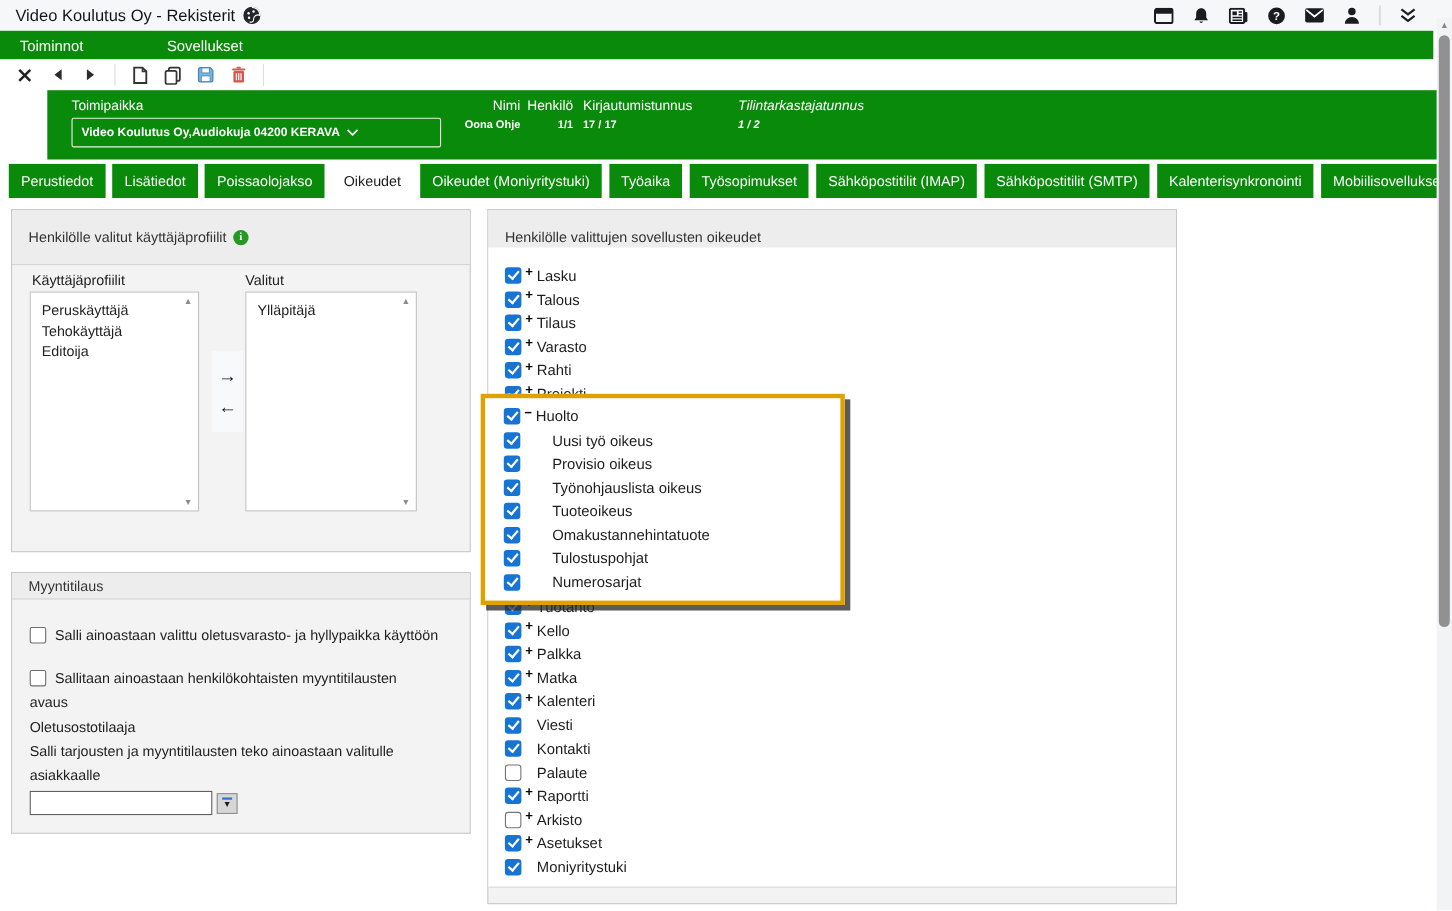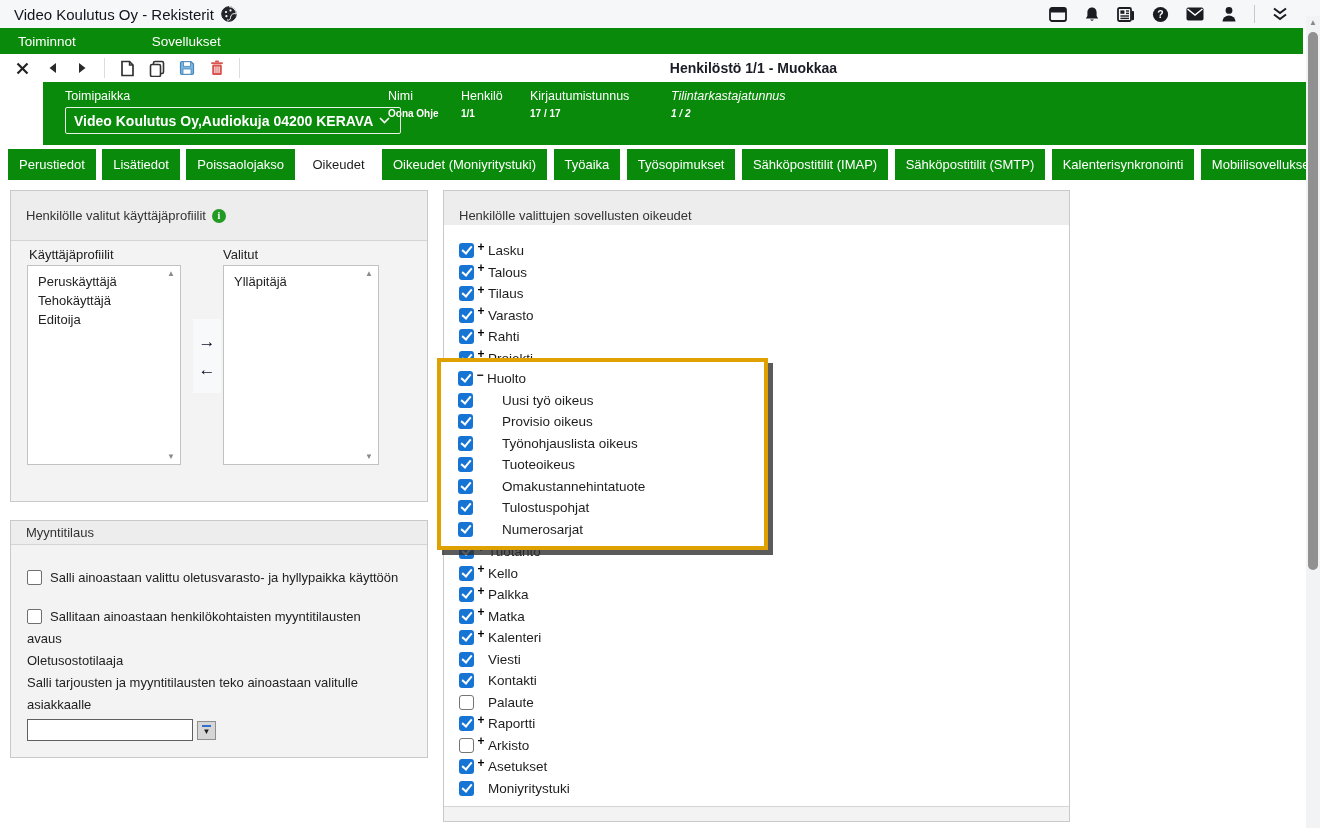--- a/index.html
+++ b/index.html
@@ -21,26 +21,26 @@
   
   .toolbar { position:absolute; left:0; top:54px; width:1303px; height:28px; background:#fff; display:flex; align-items:center; }
   .tool-group { display:flex; align-items:center; padding-left:10px; gap:6px; }
   .tool-btn { width:24px; height:24px; display:flex; align-items:center; justify-content:center; }
   .tool-sep { width:1px; height:20px; background:#ddd; margin:0 4px; }
   .tb-title { flex:1; text-align:center; font-size:14px; font-weight:700; color:#1b1b26; padding-right:40px; }
 
   
   .inforow { position:absolute; left:0; top:82px; width:1303px; height:63px; background:#0a8a0a; color:#fff;margin-left:43px; }
   .tp-label { position:absolute; left:22px; top:7px; font-size:12.5px; }
-  .tp-select { position:absolute; left:22px; top:25px; width:336px; height:27px; border:1px solid #e8f2e8; border-radius:2px; display:flex; align-items:center; padding:0 8px; font-size:14px; font-weight:700; color:#fff; }
+  .tp-select { position:absolute; left:22px; top:25px; width:336px; height:27px; border:1px solid #e8f2e8; border-radius:2px; display:flex; align-items:center; padding:0 8px; font-size:11px; font-weight:700; color:#fff; }
   .tp-select .chev { margin-left:6px; }
   .info-col { position:absolute; top:7px; }
   .info-col .lbl { font-size:12.5px; display:block; }
   .info-col .val { font-size:10px; font-weight:700; display:block; margin-top:5px; }
-  .col-c { text-align:left; }
+  .col-c { text-align:right; }
 
   
   .tabs { position:absolute; left:0; top:149px; width:1303px; height:31px; padding-left:8px; white-space:nowrap; }
   .tab { display:inline-block; height:31px; line-height:31px; padding:0 11px; margin-right:2px; background:#0a8a0a; color:#fff; font-size:13px; cursor:pointer; }
   .tab.active { background:#fff; color:#1d1d1d; }
 
   
   .panel { position:absolute; background:#f3f3f3; border:1px solid #c9c9c9; }
   .panel-hd { height:50px; line-height:33px; padding:0 15px; background:#ededed; border-bottom:1px solid #d4d4d4; font-size:13px; color:#333; display:flex; align-items:center; gap:6px; }
   .info-ico { width:14px; height:14px; border-radius:50%; background:#249a24; color:#fff; font-size:10px; font-weight:700; text-align:center; line-height:14px; font-family:"Liberation Serif","DejaVu Serif",serif; }
@@ -197,21 +197,20 @@
           <rect x="2.2" y="4.5" width="9.6" height="10.5" rx="1.2" fill="#d9534f"></rect>
           <rect x="1" y="2.2" width="12" height="1.8" rx="0.9" fill="#d9534f"></rect>
           <rect x="5" y="0.6" width="4" height="1.6" rx="0.8" fill="#d9534f"></rect>
           <line x1="4.9" y1="6.5" x2="4.9" y2="13" stroke="#fff" stroke-width="1.1"></line>
           <line x1="7" y1="6.5" x2="7" y2="13" stroke="#fff" stroke-width="1.1"></line>
           <line x1="9.1" y1="6.5" x2="9.1" y2="13" stroke="#fff" stroke-width="1.1"></line>
         </svg>
       </span>
       <span class="tool-sep"></span>
     </div>
-    <div class="tb-title">Henkilöstö 1/1 - Muokkaa</div>
   </div>
 
   <div class="inforow">
     <span class="tp-label">Toimipaikka</span>
     <div class="tp-select">
       <span>Video Koulutus Oy,Audiokuja 04200 KERAVA</span>
       <svg class="chev" width="11" height="7" viewBox="0 0 11 7">
         <polyline points="1,1 5.5,5.5 10,1" fill="none" stroke="#fff" stroke-width="1.6"></polyline>
       </svg>
     </div>

